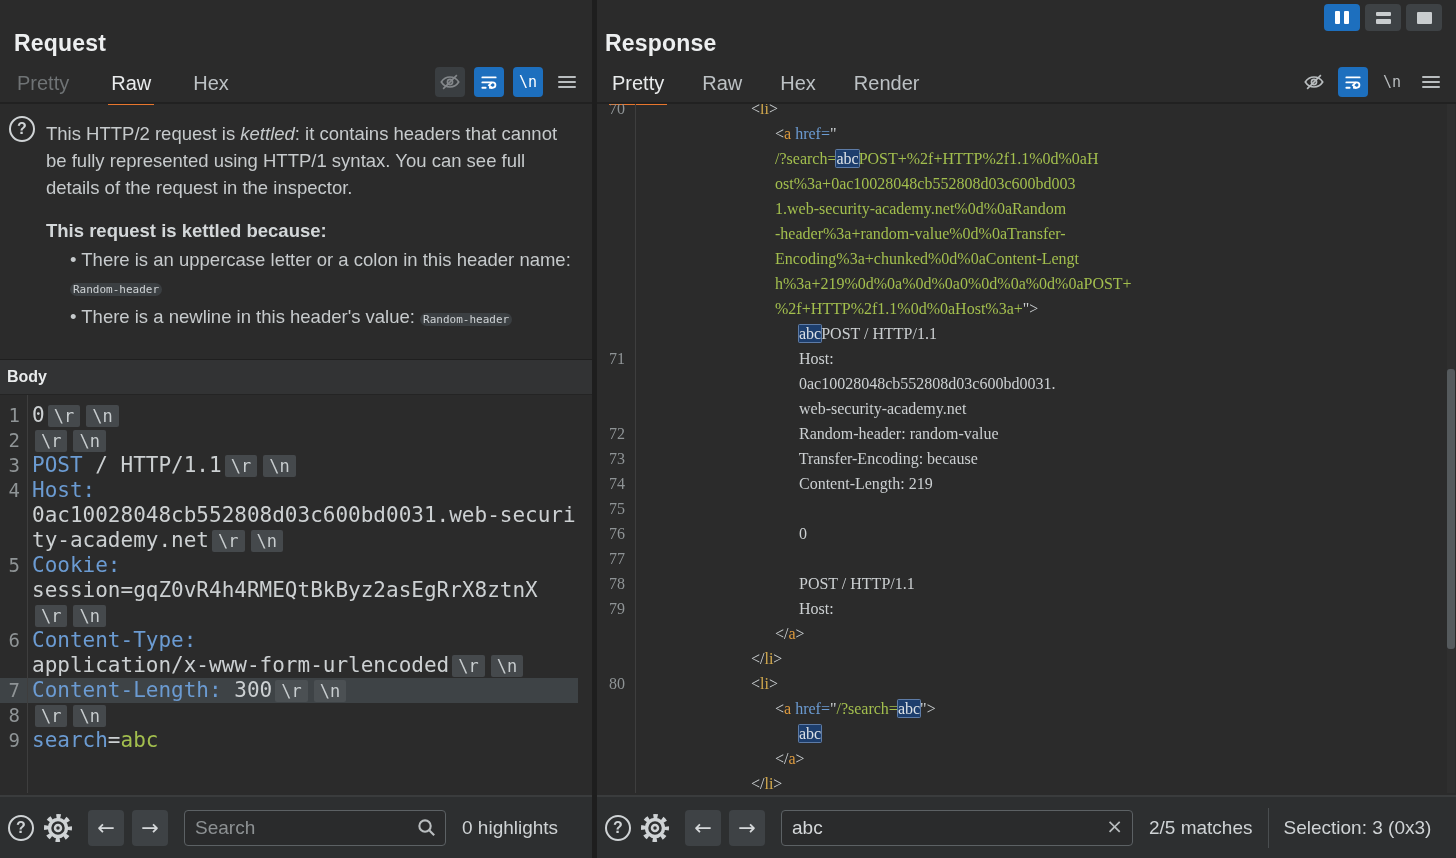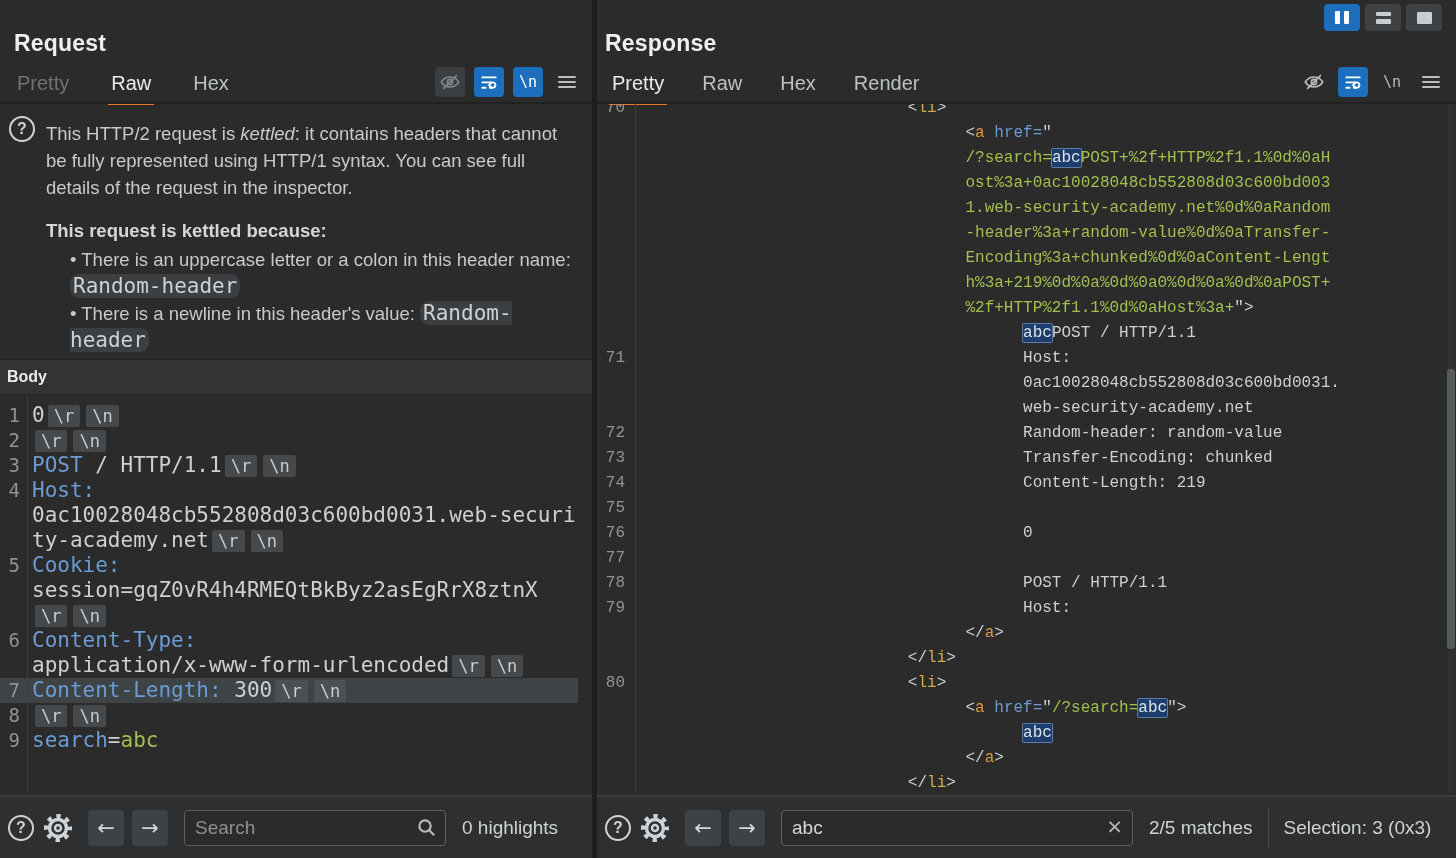--- a/index.html
+++ b/index.html
@@ -43,40 +43,40 @@
   
   #notice{position:absolute;left:0;top:104px;width:592px;height:254px}
   #notice .qicon{position:absolute;left:9px;top:12px}
   .help-circle{width:26px;height:26px;border:2.5px solid #cfd3d5;border-radius:50%;color:#cfd3d5;
     font-weight:bold;font-size:16px;display:flex;align-items:center;justify-content:center;box-sizing:border-box}
   #notice .ntext{position:absolute;left:46px;top:16px;width:534px;font-size:18.5px;line-height:27px;color:#c6cacc}
   .because{margin-top:16px;font-weight:bold;color:#d3d7d9}
   .bullets{margin-top:2px;padding-left:24px}
   .bullet::before{content:"• "}
   .it{font-style:italic}
-  .mono-chip{font-family:"DejaVu Sans Mono",monospace;font-size:21px;background:#3b3f42;padding:0 3px;border-radius:9px;color:#ced2d4}
+  .mono-chip{font-family:"DejaVu Sans Mono",monospace;font-size:11px;background:#3b3f42;padding:0 3px;border-radius:9px;color:#ced2d4}
 
   
   #body-header{position:absolute;left:0;top:359px;width:592px;height:36px;background:#323334;border-top:1px solid #1f1f1f;border-bottom:1px solid #242424;box-sizing:border-box}
   #body-header .body-title{font-size:16px;font-weight:bold;color:#e9ebec;line-height:34px;padding-left:7px}
 
   
   .editor{position:absolute;overflow:hidden}
   #request-editor{left:0;top:395px;width:592px;height:398px}
   #response-editor{left:0;top:104px;width:845px;height:689px}
   .gutline{position:absolute;top:0;bottom:0;width:1px;background:#3e3e3e}
   #request-editor .gutline{left:27px}
   #response-editor .gutline{left:38px}
   .crow{display:flex;align-items:stretch}
   .req-rows .crow{width:578px;min-height:25px;line-height:25px;font-family:"DejaVu Sans Mono",monospace;font-size:21px;margin-top:0}
   .req-rows{padding-top:8px}
   .req-rows .gut{width:27px;flex:none;text-align:right;padding-right:7px;box-sizing:border-box;color:#8f9496;font-size:19px}
   .req-rows .code{padding-left:5px;white-space:pre;color:#ccd0d2}
   .res-rows{margin-top:-8px}
-  .res-rows .crow{height:25px;line-height:25px;font-family:Liberation Mono, monospace;font-size:16px}
+  .res-rows .crow{height:25px;line-height:25px;font-family:Liberation Serif, serif;font-size:16px}
   .res-rows .gut{width:38px;flex:none;text-align:right;padding-right:10px;box-sizing:border-box;color:#8f9496;font-size:16px}
   .res-rows .code{padding-left:4px;white-space:pre}
   .rowhl{background:#3e4346}
 
   .sp{color:#ccd0d2}
   .sk{color:#6b9bd2}
   .sg{color:#a3bf4e}
   .st{color:#d4aa4e}
   .sa{color:#dd9a3e}
   .sat{color:#6b9bd2}
@@ -336,21 +336,21 @@
         <div class="crow">
           <div class="gut"></div>
           <div class="code"><span>                                        </span><span class="sp">web-security-academy.net</span></div>
         </div>
         <div class="crow">
           <div class="gut">72</div>
           <div class="code"><span>                                        </span><span class="sp">Random-header: random-value</span></div>
         </div>
         <div class="crow">
           <div class="gut">73</div>
-          <div class="code"><span>                                        </span><span class="sp">Transfer-Encoding: chunked</span></div>
+          <div class="code"><span>                                        </span><span class="sp">Transfer-Encoding: because</span></div>
         </div>
         <div class="crow">
           <div class="gut">74</div>
           <div class="code"><span>                                        </span><span class="sp">Content-Length: 219</span></div>
         </div>
         <div class="crow">
           <div class="gut">75</div>
           <div class="code"></div>
         </div>
         <div class="crow">

